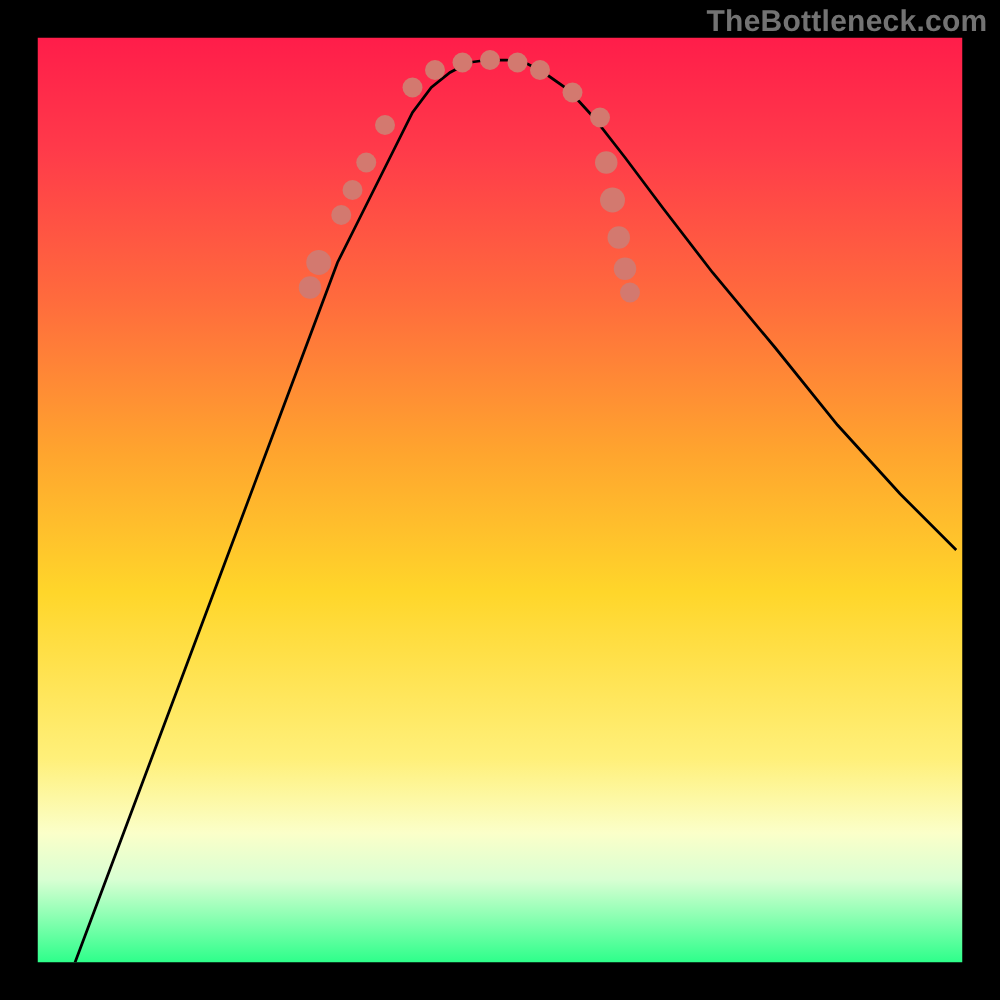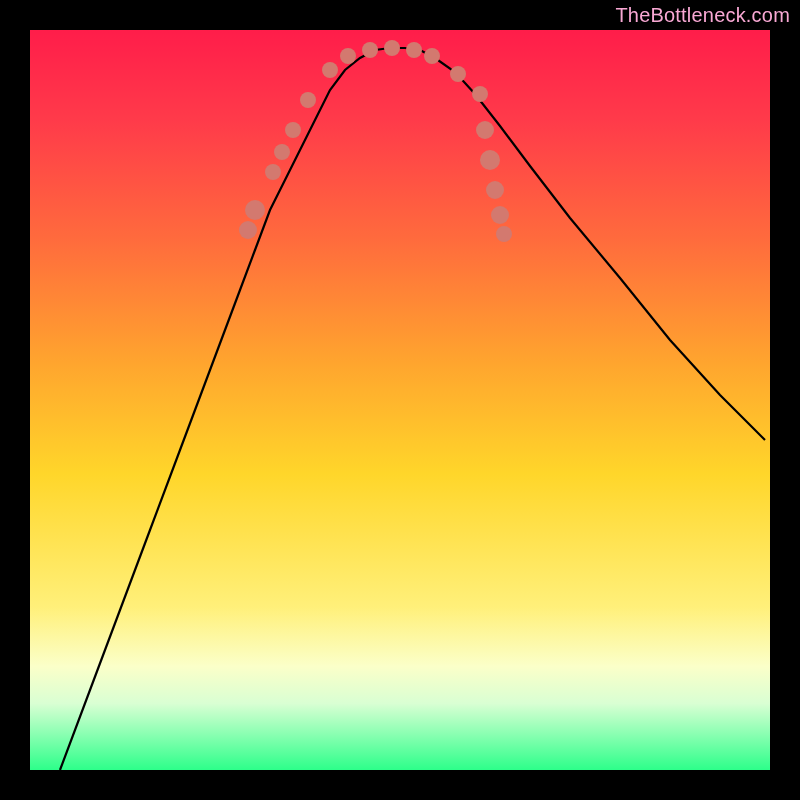--- a/index.html
+++ b/index.html
@@ -32,23 +32,23 @@
       #fbffc9 86%,
       #d9ffd3 91%,
       #8dffb3 95%,
       #2dff8a 100%
     );
   }
   .watermark {
     position: absolute;
     top: 4px;
     right: 10px;
-    color: #f9a8d4;
-    font-size: 20px;
-    font-weight: 400;
+    color: #737373;
+    font-size: 24px;
+    font-weight: 700;
     letter-spacing: 0.2px;
     z-index: 5;
   }
   svg.curve {
     position: absolute;
     left: 0; top: 0;
     width: 740px;
     height: 740px;
     z-index: 3;
   }

